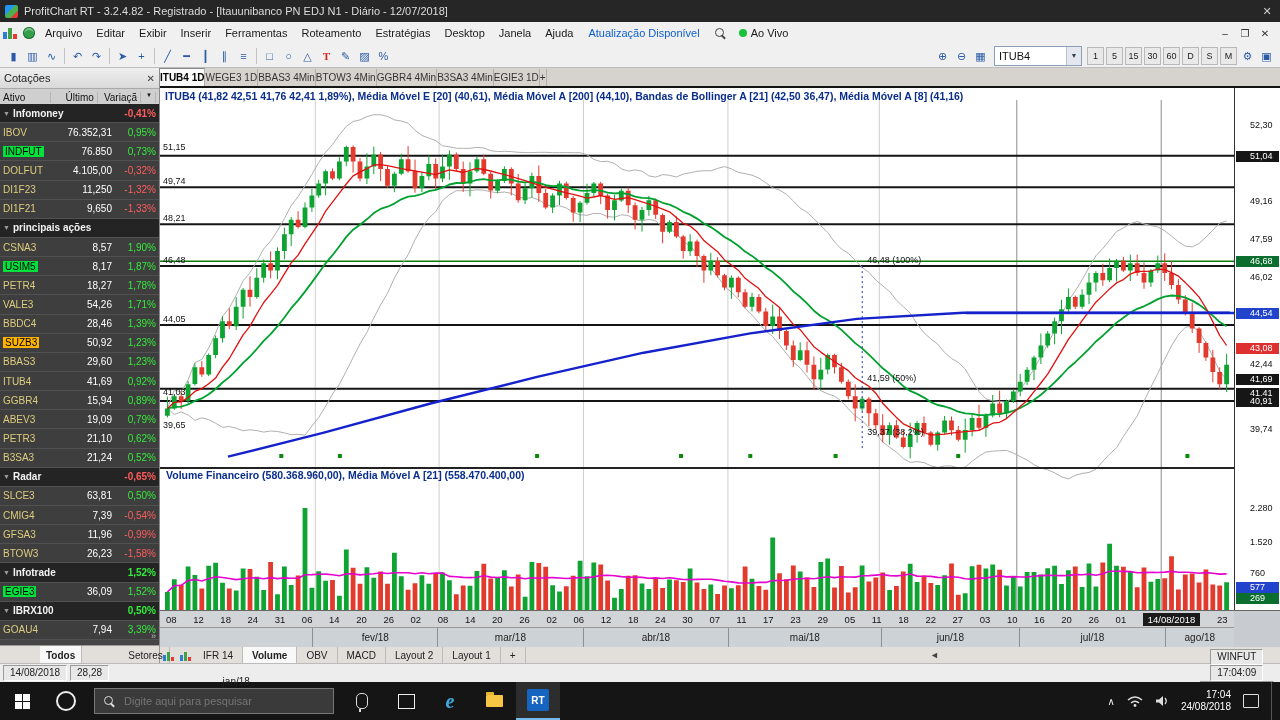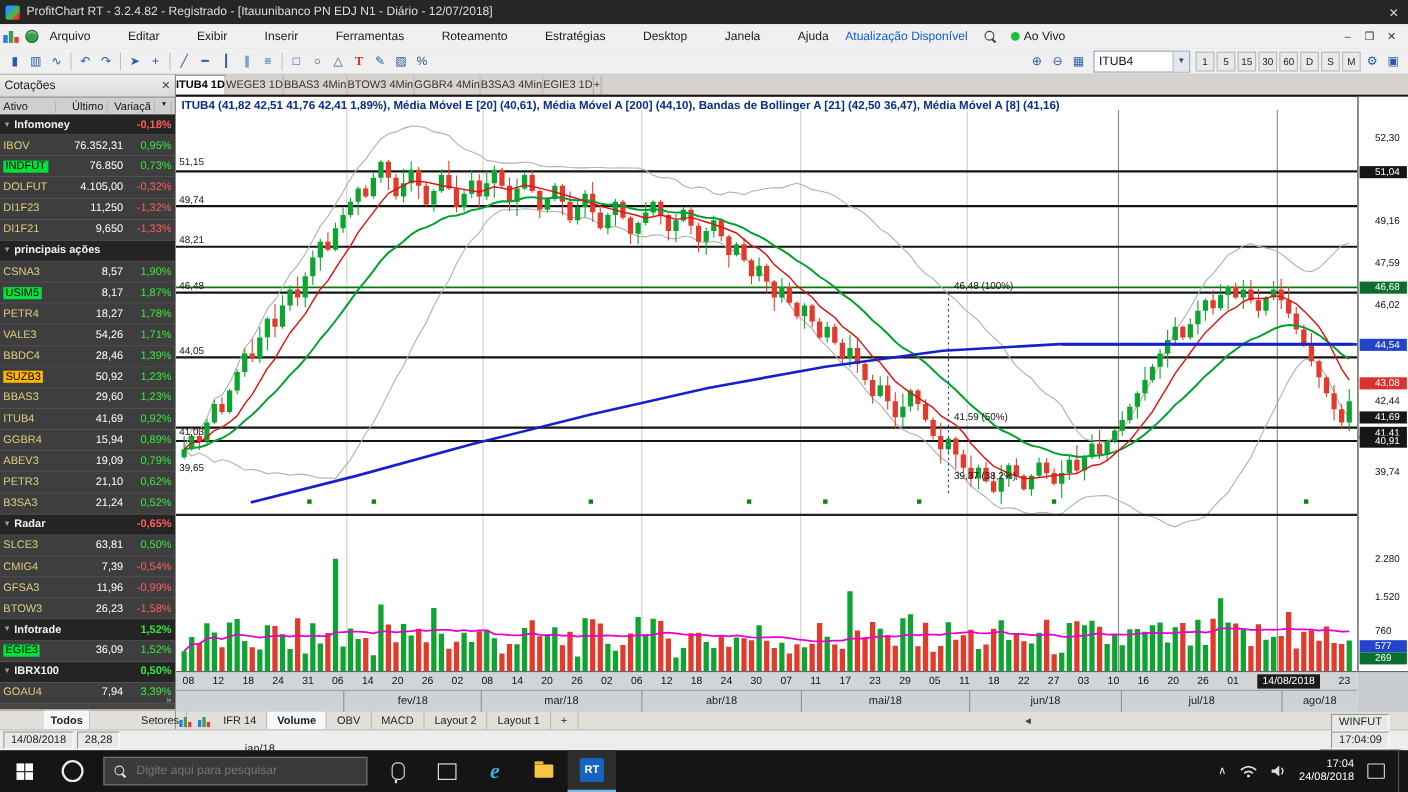--- a/index.html
+++ b/index.html
@@ -164,21 +164,21 @@
 
   <div id="titlebar">
     <span id="app-logo"></span>
     <span class="title">ProfitChart RT  -  3.2.4.82 - Registrado - [Itauunibanco PN EDJ N1 - Diário - 12/07/2018]</span>
     <span class="tb-close">✕</span>
   </div>
 
   <div id="menubar">
     <span class="micon chart"></span>
     <span class="micon globe"></span>
-    <span id="menu-items" style="display:flex;gap:20px;">
+    <span id="menu-items" style="display:flex;">
         <span class="menu-item">Arquivo</span>
         <span class="menu-item">Editar</span>
         <span class="menu-item">Exibir</span>
         <span class="menu-item">Inserir</span>
         <span class="menu-item">Ferramentas</span>
         <span class="menu-item">Roteamento</span>
         <span class="menu-item">Estratégias</span>
         <span class="menu-item">Desktop</span>
         <span class="menu-item">Janela</span>
         <span class="menu-item">Ajuda</span>
@@ -259,21 +259,21 @@
       <span class="c2">Último</span>
       <span class="c3">
         <span>Variaçã</span>
         <span style="font-size:6px;">▼</span>
       </span>
     </div>
     <div id="quotes-rows">
         <div class="grow">
           <span class="garr">▼</span>
           <span class="gname">Infomoney</span>
-          <span class="qchg neg">-0,18%</span>
+          <span class="qchg neg">-0,41%</span>
         </div>
         <div class="qrow">
           <span class="qname"><span>IBOV</span></span>
           <span class="qlast">76.352,31</span>
           <span class="qchg pos">0,95%</span>
         </div>
         <div class="qrow">
           <span class="qname"><span class="hl green">INDFUT</span></span>
           <span class="qlast">76.850</span>
           <span class="qchg pos">0,73%</span>
@@ -462,20 +462,21 @@
           <rect x="119.3" y="366" width="4" height="4" fill="#0c8a0c"></rect>
           <rect x="177.9" y="366" width="4" height="4" fill="#0c8a0c"></rect>
           <rect x="375.1" y="366" width="4" height="4" fill="#0c8a0c"></rect>
           <rect x="519.0" y="366" width="4" height="4" fill="#0c8a0c"></rect>
           <rect x="588.3" y="366" width="4" height="4" fill="#0c8a0c"></rect>
           <rect x="673.6" y="366" width="4" height="4" fill="#0c8a0c"></rect>
           <rect x="796.2" y="366" width="4" height="4" fill="#0c8a0c"></rect>
           <rect x="1025.4" y="366" width="4" height="4" fill="#0c8a0c"></rect>
         </svg>
       <div id="legend">ITUB4 (41,82  42,51  41,76  42,41  1,89%), Média Móvel E [20] (40,61), Média Móvel A [200] (44,10), Bandas de Bollinger A [21] (42,50  36,47), Média Móvel A [8] (41,16)</div>
+      <div id="vol-legend">Volume Financeiro (580.368.960,00), Média Móvel A [21] (558.470.400,00)</div>
       <div id="price-axis">
           <div class="ax-entry plain" style="top: 32px;">52,30</div>
           <div class="ax-entry dark" style="top: 63px;">51,04</div>
           <div class="ax-entry plain" style="top: 108px;">49,16</div>
           <div class="ax-entry plain" style="top: 146px;">47,59</div>
           <div class="ax-entry green" style="top: 168px;">46,68</div>
           <div class="ax-entry plain" style="top: 184px;">46,02</div>
           <div class="ax-entry blue" style="top: 220px;">44,54</div>
           <div class="ax-entry red" style="top: 255px;">43,08</div>
           <div class="ax-entry plain" style="top: 271px;">42,44</div>

